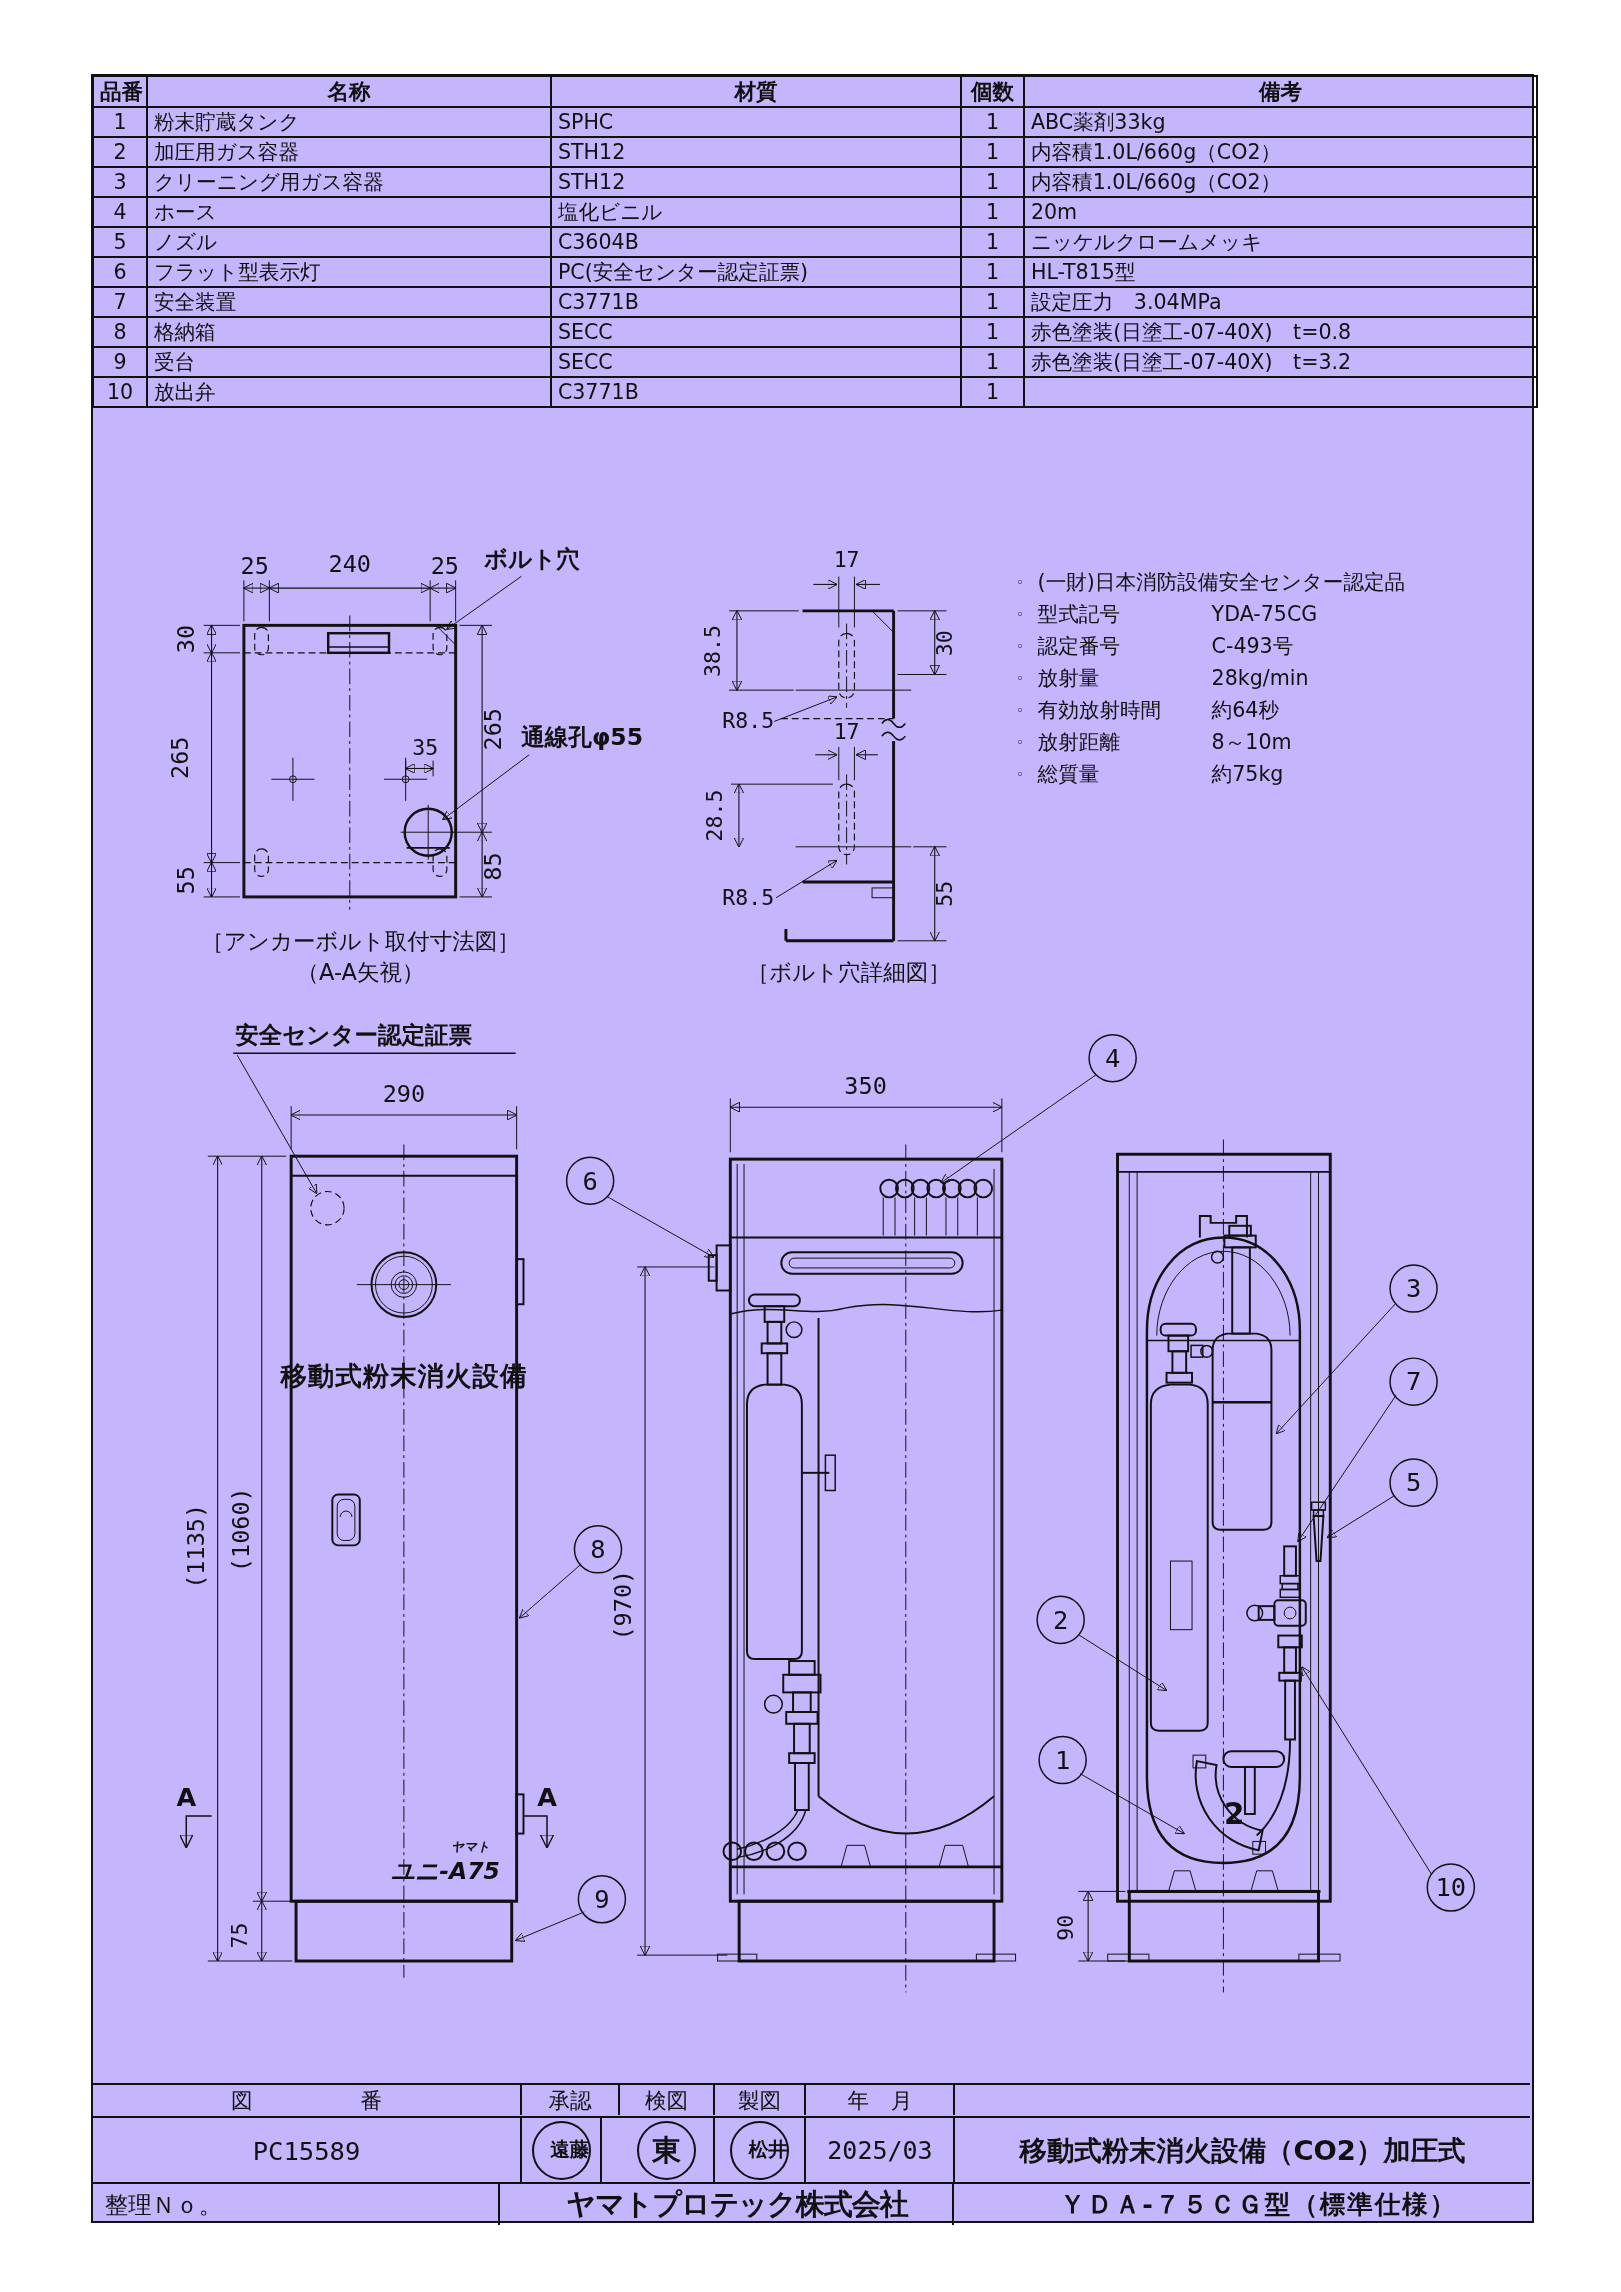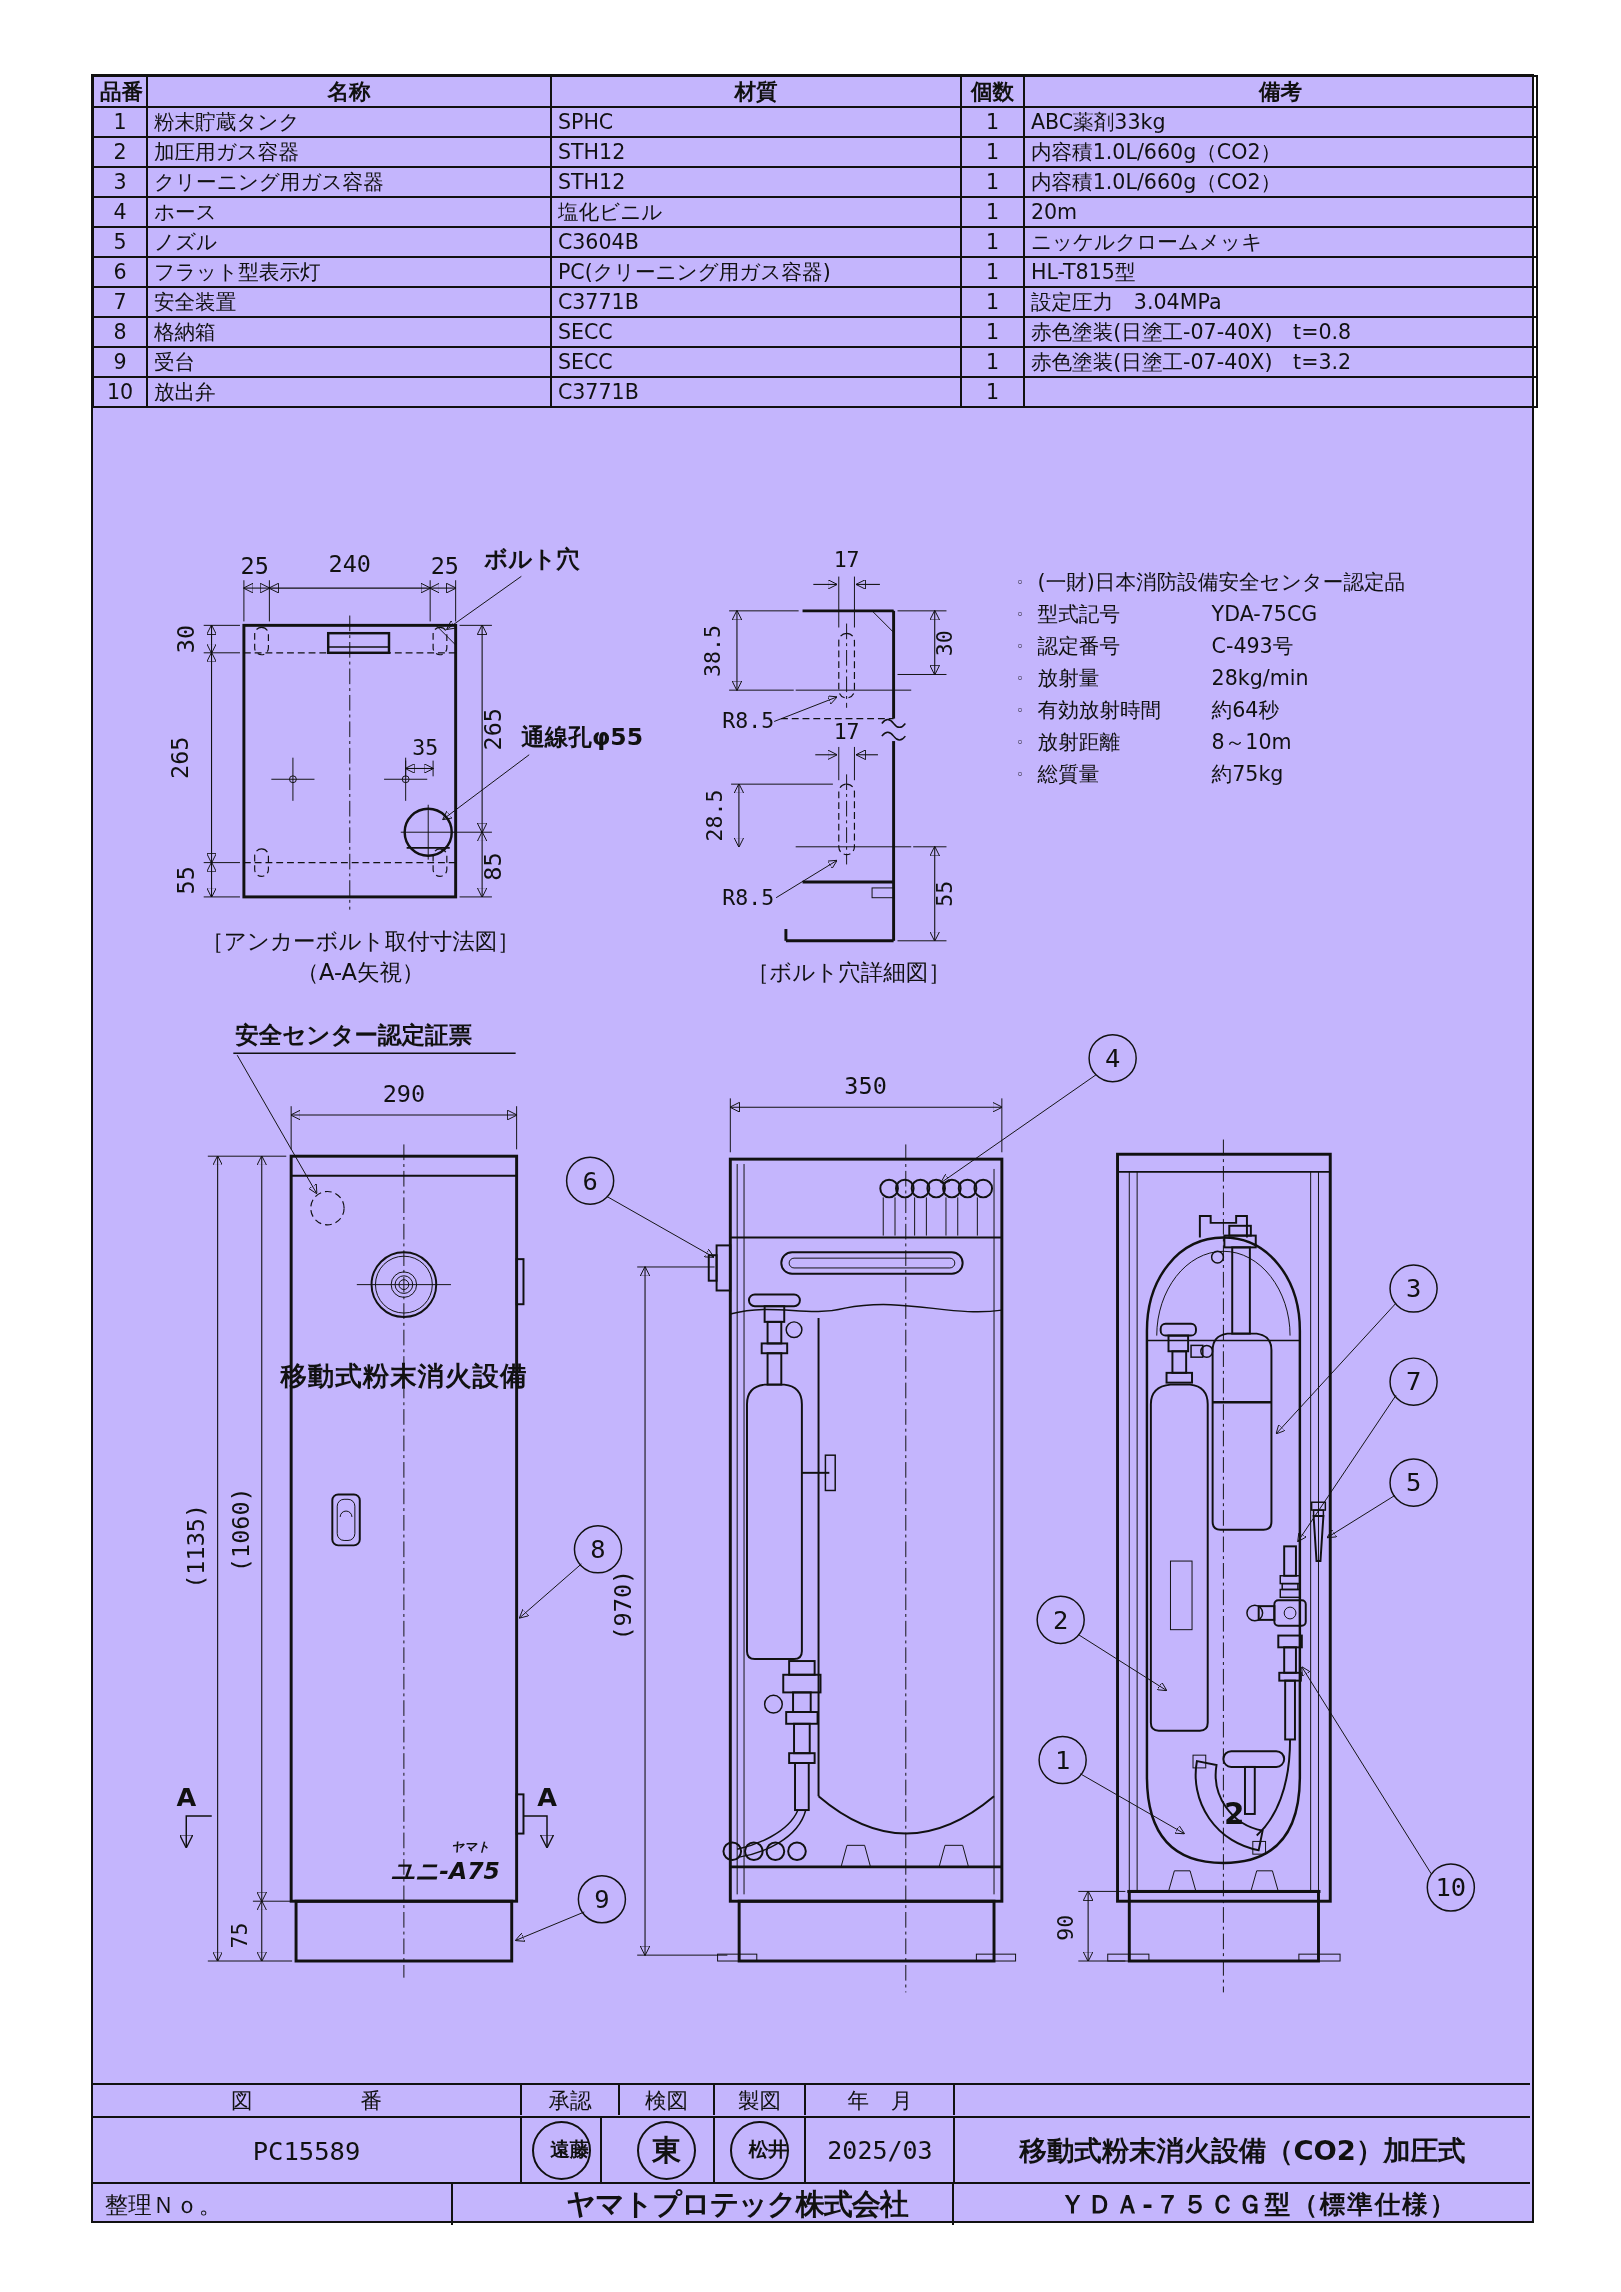--- a/index.html
+++ b/index.html
@@ -103,21 +103,21 @@
           <tr>
             <td class="c0">5</td>
             <td class="c1">ノズル</td>
             <td class="c2">C3604B</td>
             <td class="c3">1</td>
             <td class="c4">ニッケルクロームメッキ</td>
           </tr>
           <tr>
             <td class="c0">6</td>
             <td class="c1">フラット型表示灯</td>
-            <td class="c2">PC(クリーニング用ガス容器)</td>
+            <td class="c2">PC(安全センター認定証票)</td>
             <td class="c3">1</td>
             <td class="c4">HL-T815型</td>
           </tr>
           <tr>
             <td class="c0">7</td>
             <td class="c1">安全装置</td>
             <td class="c2">C3771B</td>
             <td class="c3">1</td>
             <td class="c4">設定圧力　3.04MPa</td>
           </tr>
@@ -588,20 +588,20 @@
     </div>
     <div class="tb-cell" style="left:622px;width:91px;">
       <div class="stamp">
             <div class="stamp-text">松井</div>
           </div>
     </div>
     <div class="tb-cell" style="left:714px;width:148px;font-size:25px;font-family:'DejaVu Sans Mono',monospace;">2025/03</div>
     <div class="tb-cell" style="left:862px;width:575px;border-right:none;font-size:27.4px;font-weight:bold;">移動式粉末消火設備（CO2）加圧式</div>
   </div>
   <div class="tb-row" style="top:2106px;height:43px;border-top-width:2px;">
-    <div class="tb-cell" style="left:0;width:360px;justify-content:flex-start;padding-left:11.8px;font-size:23.5px;">整理Ｎｏ。</div>
+    <div class="tb-cell" style="left:0;width:407px;justify-content:flex-start;padding-left:11.8px;font-size:23.5px;">整理Ｎｏ。</div>
     <div class="tb-cell" style="left:429px;width:432px;font-size:29px;font-weight:900;letter-spacing:-1px;">ヤマトプロテック株式会社</div>
     <div class="tb-cell" style="left:862px;width:575px;border-right:none;font-size:25.5px;font-weight:bold;letter-spacing:2px;margin-left:16px;">ＹＤＡ-７５ＣＧ型（標準仕様）</div>
   </div>
 
 </div>
 </div>
 
 
 </body></html>

